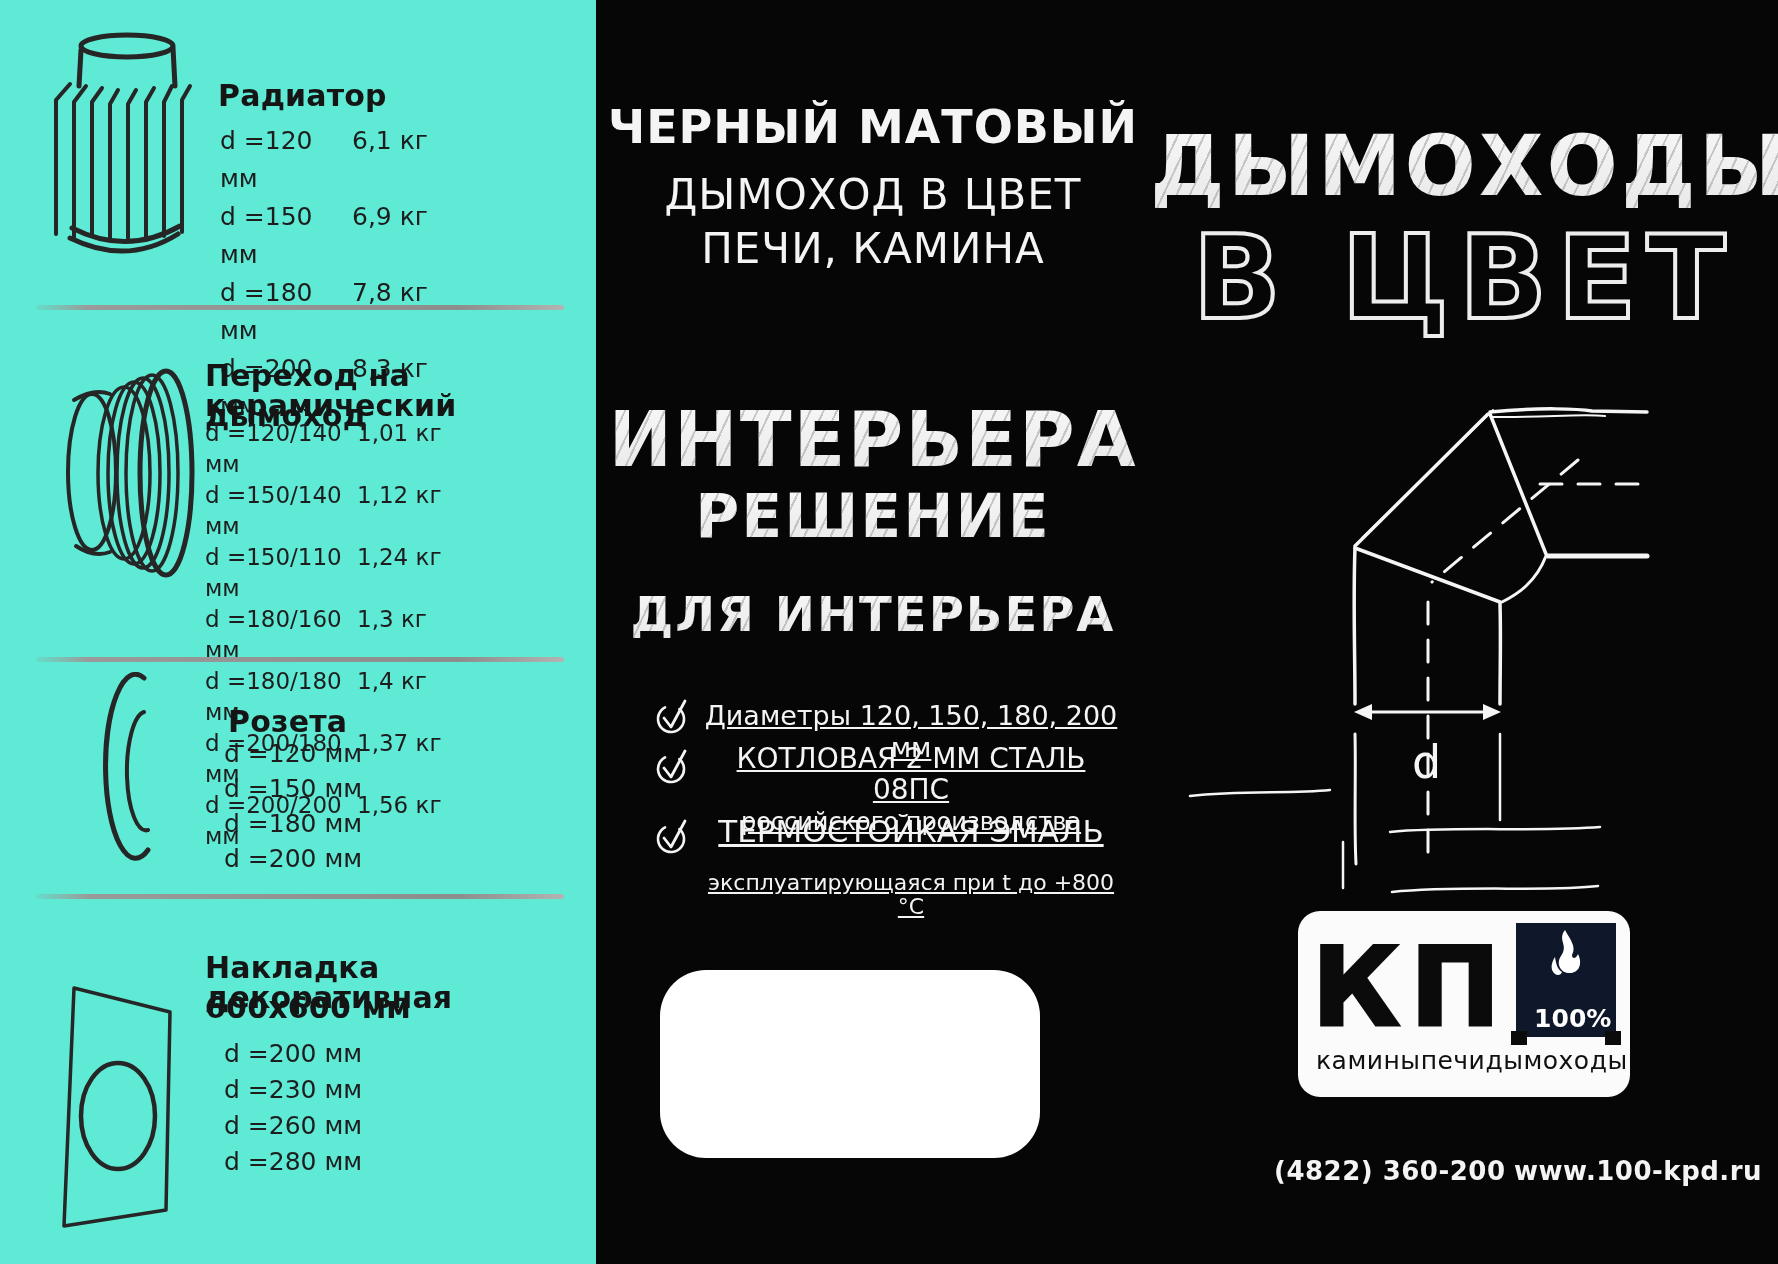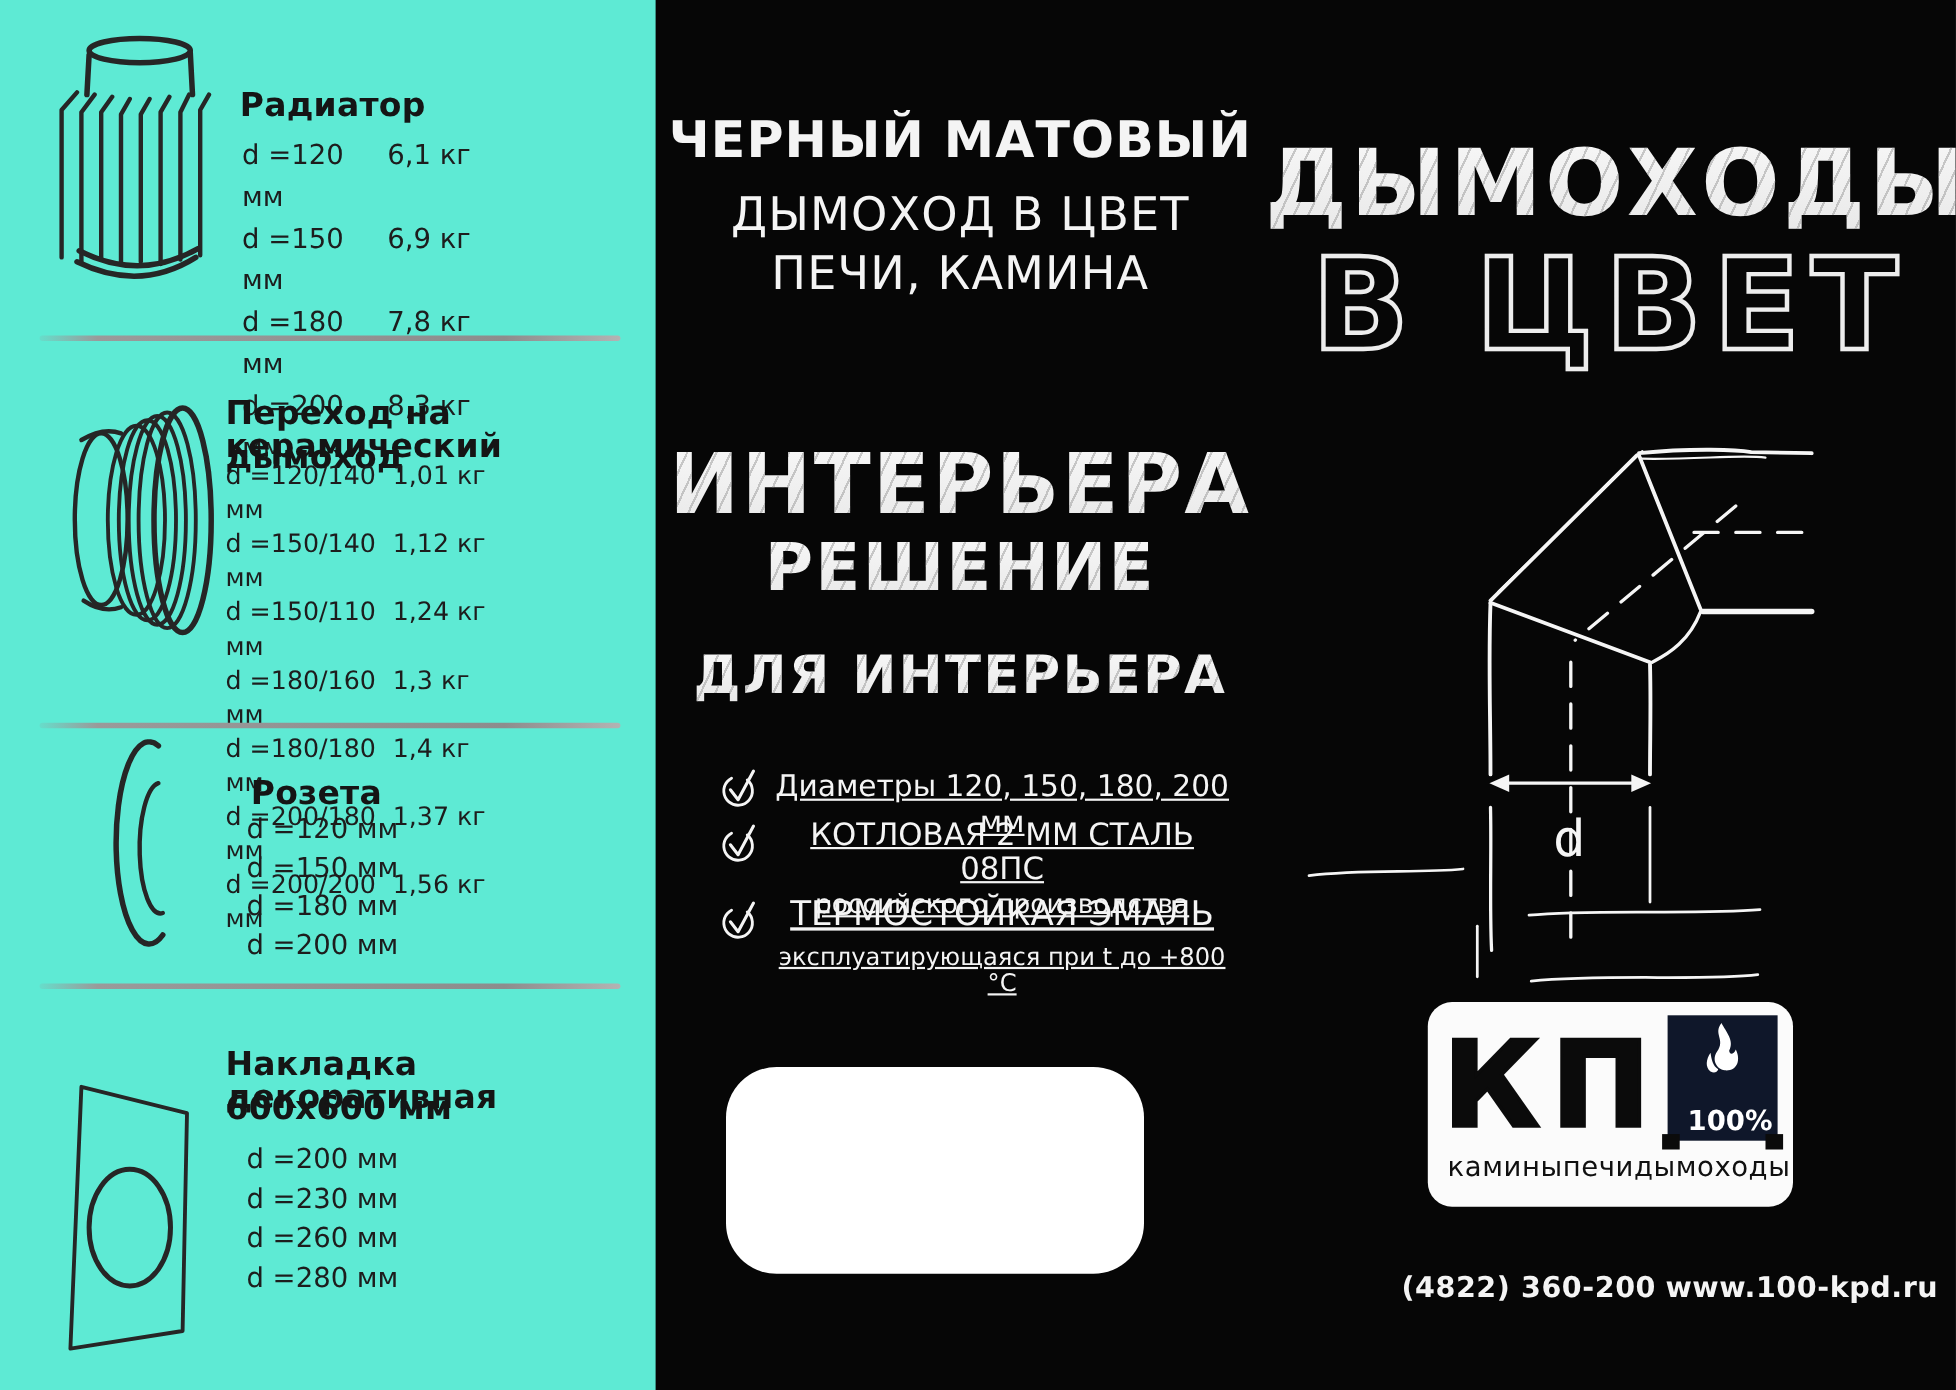--- a/index.html
+++ b/index.html
@@ -43,21 +43,21 @@
   .big.b3{top:590px;font-size:48px;letter-spacing:2px;}
   .feat{position:absolute;left:58px;width:470px;display:flex;gap:4px;text-align:center;align-items:flex-start;text-decoration:underline;}
   .feat.f1{top:694px;}
   .feat.f2{top:744px;}
   .feat.f3{top:814px;}
   .check{flex:0 0 auto;margin-top:2px;}
   .feat .t1{font-size:27px;line-height:1.2;padding-top:6px;}
   .feat .t2{font-size:28px;line-height:1.1;}
   .feat .t3{font-size:31px;line-height:1.1;}
   .feat .sub2{font-size:24px;line-height:1.1;margin-top:3px;}
-  .feat .sub3{font-size:22px;line-height:1.1;margin-top:11px;}
+  .feat .sub3{font-size:22px;line-height:1.1;margin-top:23px;}
   .stamp-box{position:absolute;left:64px;top:970px;width:380px;height:188px;background:#ffffff;border-radius:46px;}
   
   .right-col{position:absolute;left:1150px;top:0;width:628px;height:1068px;color:#f4f4f4;text-align:center;margin-top:28px;}
   .rtitle1{position:absolute;left:0;width:100%;top:96px;font-size:84px;font-weight:bold;letter-spacing:3px;line-height:1;}
   .rtitle2{position:absolute;left:0;width:100%;top:192px;font-size:116px;font-weight:bold;letter-spacing:10px;line-height:1;
     color:transparent;-webkit-text-stroke:4px #ededed;}
   .pipe-sketch{position:absolute;left:0;top:368px;}
   .pipe-sketch path,.pipe-sketch polygon{stroke:#f5f5f5;fill:none;stroke-linecap:round;stroke-linejoin:round;}
   .pipe-sketch polygon{fill:#f5f5f5;stroke:none;}
   .pipe-sketch text{fill:#f5f5f5;font-family:"DejaVu Sans","Liberation Sans",sans-serif;}

